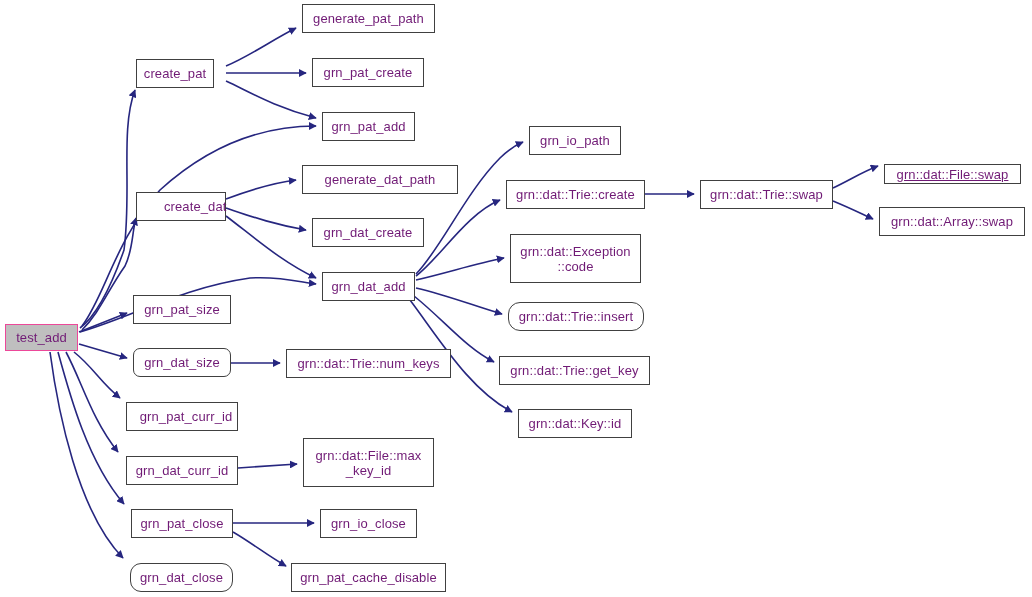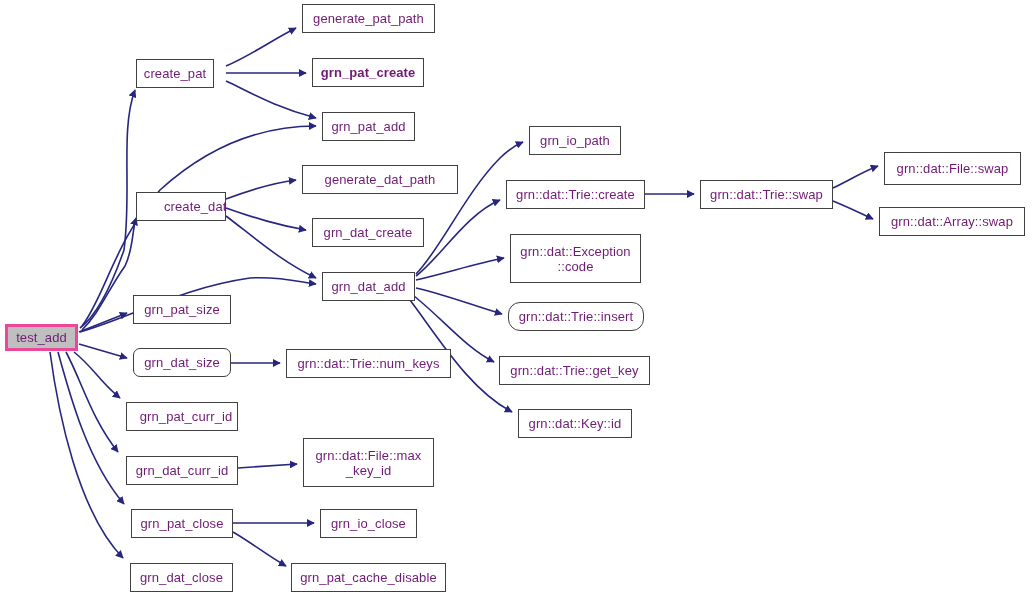--- a/index.html
+++ b/index.html
@@ -36,21 +36,21 @@
     color: #701a75;
     font-size: 13px;
     line-height: 15px;
     letter-spacing: 0.1px;
     white-space: pre-line;
     z-index: 2;
     cursor: pointer;
   }
   .gnode.root {
     background: #bfbfbf;
-    border: 3px solid #ec4899;
+    border: 1px solid #ec4899;
   }
   .gnode .lbl {
     display: block;
     width: 100%;
     padding: 0 3px;
     box-sizing: border-box;
   }
 </style>
 </head>
 <body>
@@ -91,41 +91,41 @@
         <path d="M231,363 L280,363" fill="none" stroke="#26267f" stroke-width="1.6" marker-end="url(#arrow)"></path>
         <path d="M238,468 L297,464" fill="none" stroke="#26267f" stroke-width="1.6" marker-end="url(#arrow)"></path>
         <path d="M233,523 L314,523" fill="none" stroke="#26267f" stroke-width="1.6" marker-end="url(#arrow)"></path>
         <path d="M233,532 C252,543 268,556 286,566" fill="none" stroke="#26267f" stroke-width="1.6" marker-end="url(#arrow)"></path>
       </g>
   </svg>
   <div id="nodes-group">
       <div class="gnode root" style="left: 5px; top: 324px; width: 73px; height: 27px;"><span class="lbl">test_add</span></div>
       <div class="gnode" style="left: 136px; top: 59px; width: 78px; height: 29px;"><span class="lbl">create_pat</span></div>
       <div class="gnode" style="left: 302px; top: 4px; width: 133px; height: 29px;"><span class="lbl">generate_pat_path</span></div>
-      <div class="gnode" style="left: 312px; top: 58px; width: 112px; height: 29px; font-weight: bold;"><span class="lbl">grn_pat_create</span></div>
+      <div class="gnode" style="left: 312px; top: 58px; width: 112px; height: 29px;"><span class="lbl">grn_pat_create</span></div>
       <div class="gnode" style="left: 322px; top: 112px; width: 93px; height: 29px;"><span class="lbl">grn_pat_add</span></div>
       <div class="gnode" style="left: 136px; top: 192px; width: 90px; height: 29px; padding-left: 24px;"><span class="lbl">create_dat</span></div>
       <div class="gnode" style="left: 302px; top: 165px; width: 156px; height: 29px;"><span class="lbl">generate_dat_path</span></div>
       <div class="gnode" style="left: 312px; top: 218px; width: 112px; height: 29px;"><span class="lbl">grn_dat_create</span></div>
       <div class="gnode" style="left: 322px; top: 272px; width: 93px; height: 29px;"><span class="lbl">grn_dat_add</span></div>
       <div class="gnode" style="left: 529px; top: 126px; width: 92px; height: 29px;"><span class="lbl">grn_io_path</span></div>
       <div class="gnode" style="left: 506px; top: 180px; width: 139px; height: 29px;"><span class="lbl">grn::dat::Trie::create</span></div>
       <div class="gnode" style="left: 700px; top: 180px; width: 133px; height: 29px;"><span class="lbl">grn::dat::Trie::swap</span></div>
-      <div class="gnode" style="left: 884px; top: 152px; width: 137px; height: 33px;"><span class="lbl">grn::dat::File::swap</span></div>
+      <div class="gnode" style="left: 884px; top: 164px; width: 137px; height: 20px; text-decoration: underline;"><span class="lbl">grn::dat::File::swap</span></div>
       <div class="gnode" style="left: 879px; top: 207px; width: 146px; height: 29px;"><span class="lbl">grn::dat::Array::swap</span></div>
       <div class="gnode" style="left: 510px; top: 234px; width: 131px; height: 49px;"><span class="lbl">grn::dat::Exception
 ::code</span></div>
       <div class="gnode" style="left: 508px; top: 302px; width: 136px; height: 29px; border-radius: 12px;"><span class="lbl">grn::dat::Trie::insert</span></div>
       <div class="gnode" style="left: 499px; top: 356px; width: 151px; height: 29px;"><span class="lbl">grn::dat::Trie::get_key</span></div>
       <div class="gnode" style="left: 518px; top: 409px; width: 114px; height: 29px;"><span class="lbl">grn::dat::Key::id</span></div>
       <div class="gnode" style="left: 133px; top: 295px; width: 98px; height: 29px;"><span class="lbl">grn_pat_size</span></div>
       <div class="gnode" style="left: 133px; top: 348px; width: 98px; height: 29px; border-radius: 7px;"><span class="lbl">grn_dat_size</span></div>
       <div class="gnode" style="left: 286px; top: 349px; width: 165px; height: 29px;"><span class="lbl">grn::dat::Trie::num_keys</span></div>
       <div class="gnode" style="left: 126px; top: 402px; width: 112px; height: 29px; padding-left: 8px;"><span class="lbl">grn_pat_curr_id</span></div>
       <div class="gnode" style="left: 126px; top: 456px; width: 112px; height: 29px;"><span class="lbl">grn_dat_curr_id</span></div>
       <div class="gnode" style="left: 303px; top: 438px; width: 131px; height: 49px;"><span class="lbl">grn::dat::File::max
 _key_id</span></div>
       <div class="gnode" style="left: 131px; top: 509px; width: 102px; height: 29px;"><span class="lbl">grn_pat_close</span></div>
       <div class="gnode" style="left: 320px; top: 509px; width: 97px; height: 29px;"><span class="lbl">grn_io_close</span></div>
-      <div class="gnode" style="left: 130px; top: 563px; width: 103px; height: 29px;"><span class="lbl">grn_dat_close</span></div>
+      <div class="gnode" style="left: 130px; top: 563px; width: 103px; height: 29px; border-radius: 11px;"><span class="lbl">grn_dat_close</span></div>
       <div class="gnode" style="left: 291px; top: 563px; width: 155px; height: 29px;"><span class="lbl">grn_pat_cache_disable</span></div>
     </div>
 </div>
 
 </body></html>

